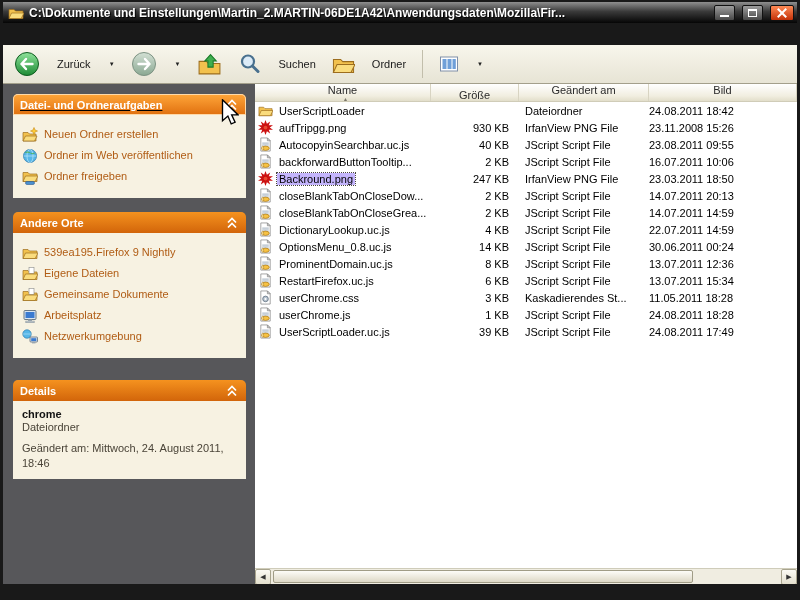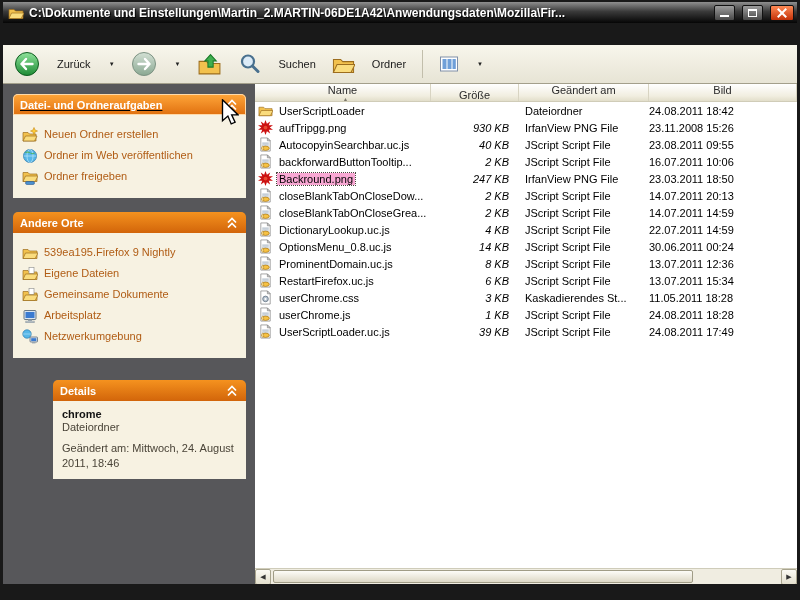--- a/index.html
+++ b/index.html
@@ -45,21 +45,21 @@
     padding:2px 3px; border-radius:3px; cursor:default; }
   .dd { font-size:6px; color:#222; margin-left:1px; }
   .tb-sep { width:1px; height:28px; background:#c2beab; margin:0 3px; }
 
   
   .main { position:absolute; left:3px; right:3px; top:84px; bottom:16px; display:flex; }
 
   
   .sidebar { width:252px; flex:0 0 252px; background:#57575a; padding:10px 9px 0 10px; overflow:hidden; }
   .section { margin-bottom:14px; }
-  .section.details { margin-top:22px;margin-left:40px; }
+  .section.details { margin-top:22px; }
   .sec-header { height:21px; border-radius:5px 5px 0 0;
     background:linear-gradient(#f5921f,#d2650a);
     display:flex; align-items:center; justify-content:space-between; padding:0 7px; cursor:pointer; }
   .sec-header.hovered { background:linear-gradient(#ffa63a,#e0700f); box-shadow:inset 0 0 0 1px #ffd9a8;text-decoration:underline; }
   .sec-title { color:#fff; font-weight:bold; font-size:11px; white-space:nowrap; }
   .chev path { stroke:#fff; stroke-width:1.7; fill:none; }
   .sec-body { background:#f7f2e2; padding:7px 9px 8px 9px; }
   .s-item { display:flex; align-items:flex-start; gap:6px; margin:5px 0; color:#b05c14;
     font-size:11px; cursor:pointer; line-height:15px; }
   .s-icon { flex:0 0 16px; }
@@ -82,23 +82,23 @@
   .ch.c-size { justify-content:flex-end; }
   .sort { font-size:7px; color:#7a7668; margin-left:6px; }
 
   .rowsbox { flex:1; overflow:hidden; }
   .frow { display:flex; height:17px; align-items:center; font-size:11px; color:#000; }
   .frow .cell { overflow:hidden; white-space:nowrap; }
   .frow .c-name { padding:0 0 0 3px; display:flex; align-items:center; }
   .namewrap { display:flex; align-items:center; gap:4px; }
   .f-icon { flex:0 0 15px; }
   .fname { padding:0 2px; }
-  .frow .c-size { text-align:right; padding-right:10px;font-style:italic; }
+  .frow .c-size { text-align:right; padding-right:10px; }
   .frow .c-type, .frow .c-mod { padding-left:6px; }
-  .frow.selected .fname { background:#f9a8d4; outline:1px dotted #4a473e; }
+  .frow.selected .fname { background:#c4b5fd; outline:1px dotted #4a473e; }
 
   
   .hscroll { flex:0 0 16px; height:16px; background:#f0ede1; border-top:1px solid #cfccba;
     display:flex; align-items:center; }
   .sb-btn { width:16px; height:16px; flex:0 0 16px; background:linear-gradient(#fbfaf3,#e3dfcd);
     border:1px solid #a8a48e; border-radius:2px; font-size:7px; color:#333;
     display:flex; align-items:center; justify-content:center; }
   .sb-btn.right { margin-left:auto; }
   .sb-thumb { margin-left:2px; width:420px; height:13px;
     background:linear-gradient(#fdfcf7,#ddd8c6); border:1px solid #a09c86; border-radius:2px; }

